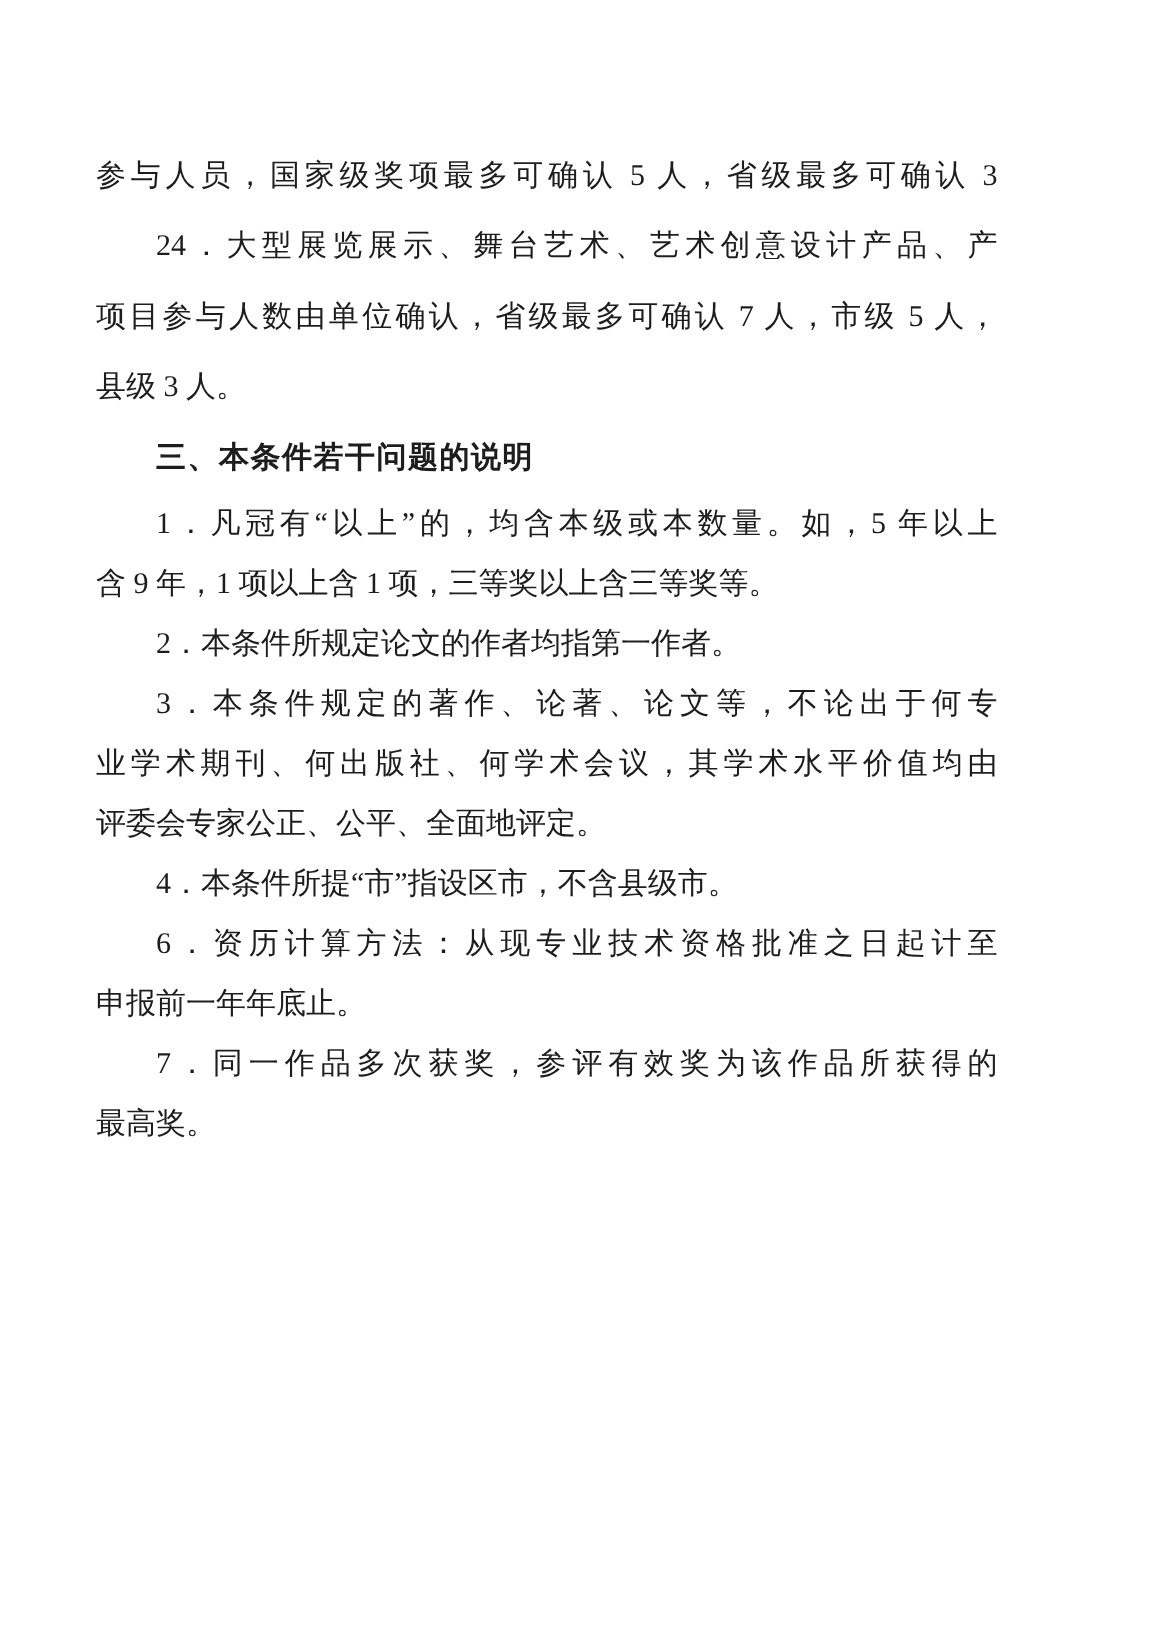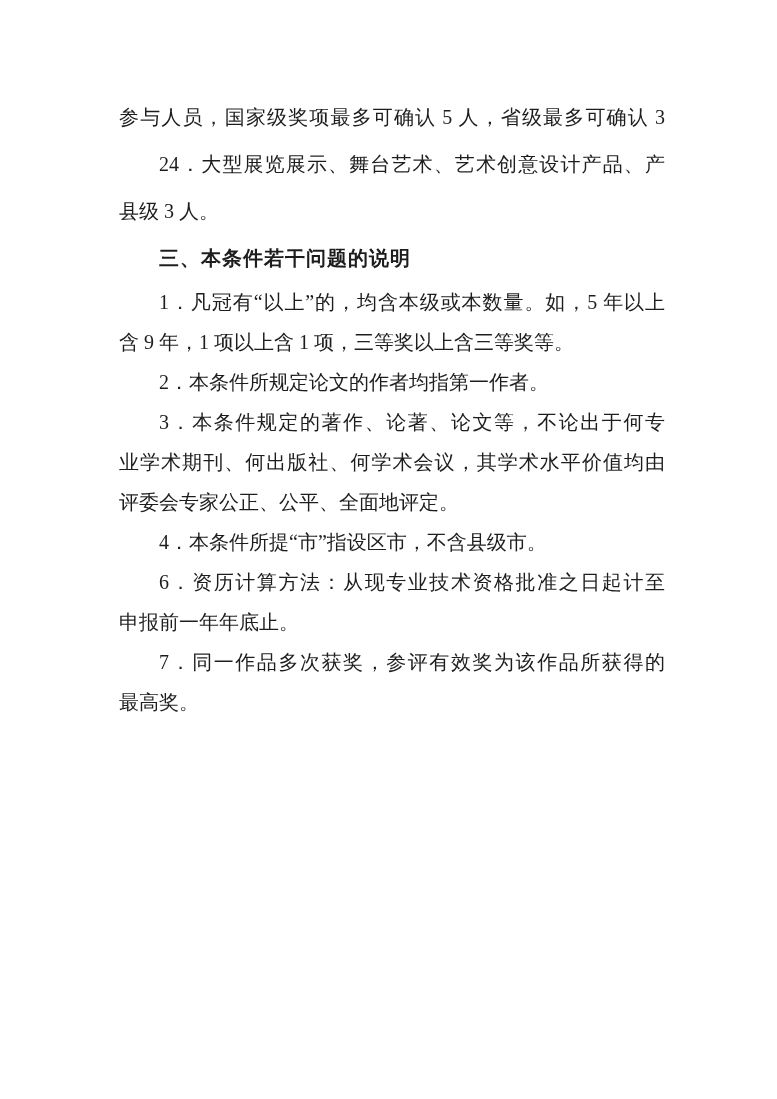--- a/index.html
+++ b/index.html
@@ -7,21 +7,21 @@
     padding: 0;
     background: #e8e8e8;
   }
   .page {
     position: relative;
     width: 777px;
     height: 1099px;
     margin: 0 auto;
     background: #ffffff;
     box-sizing: border-box;
-    padding: 94px 112px 0 119px;
+    padding: 94px 112px 0 64px;
     color: #1d1d1d;
     font-family: "Liberation Serif", "DejaVu Serif", serif;
     font-size: 20px;
     overflow: hidden;
   }
   .para { margin: 0; }
   .line {
     text-align: justify;
     text-align-last: justify;
     line-height: 40px;
@@ -40,20 +40,21 @@
 </style>
 </head>
 <body>
 
 <div class="page">
     <div class="para">
       <div class="line">参与人员，国家级奖项最多可确认 5 人，省级最多可确认 3</div>
     </div>
     <div class="para">
       <div class="line indent">24．大型展览展示、舞台艺术、艺术创意设计产品、产</div>
+      <div class="line">项目参与人数由单位确认，省级最多可确认 7 人，市级 5 人，</div>
       <div class="line last">县级 3 人。</div>
     </div>
     <div class="para heading">
       <div class="line last indent">三、本条件若干问题的说明</div>
     </div>
     <div class="para">
       <div class="line indent">1．凡冠有“以上”的，均含本级或本数量。如，5 年以上</div>
       <div class="line last">含 9 年，1 项以上含 1 项，三等奖以上含三等奖等。</div>
     </div>
     <div class="para">

